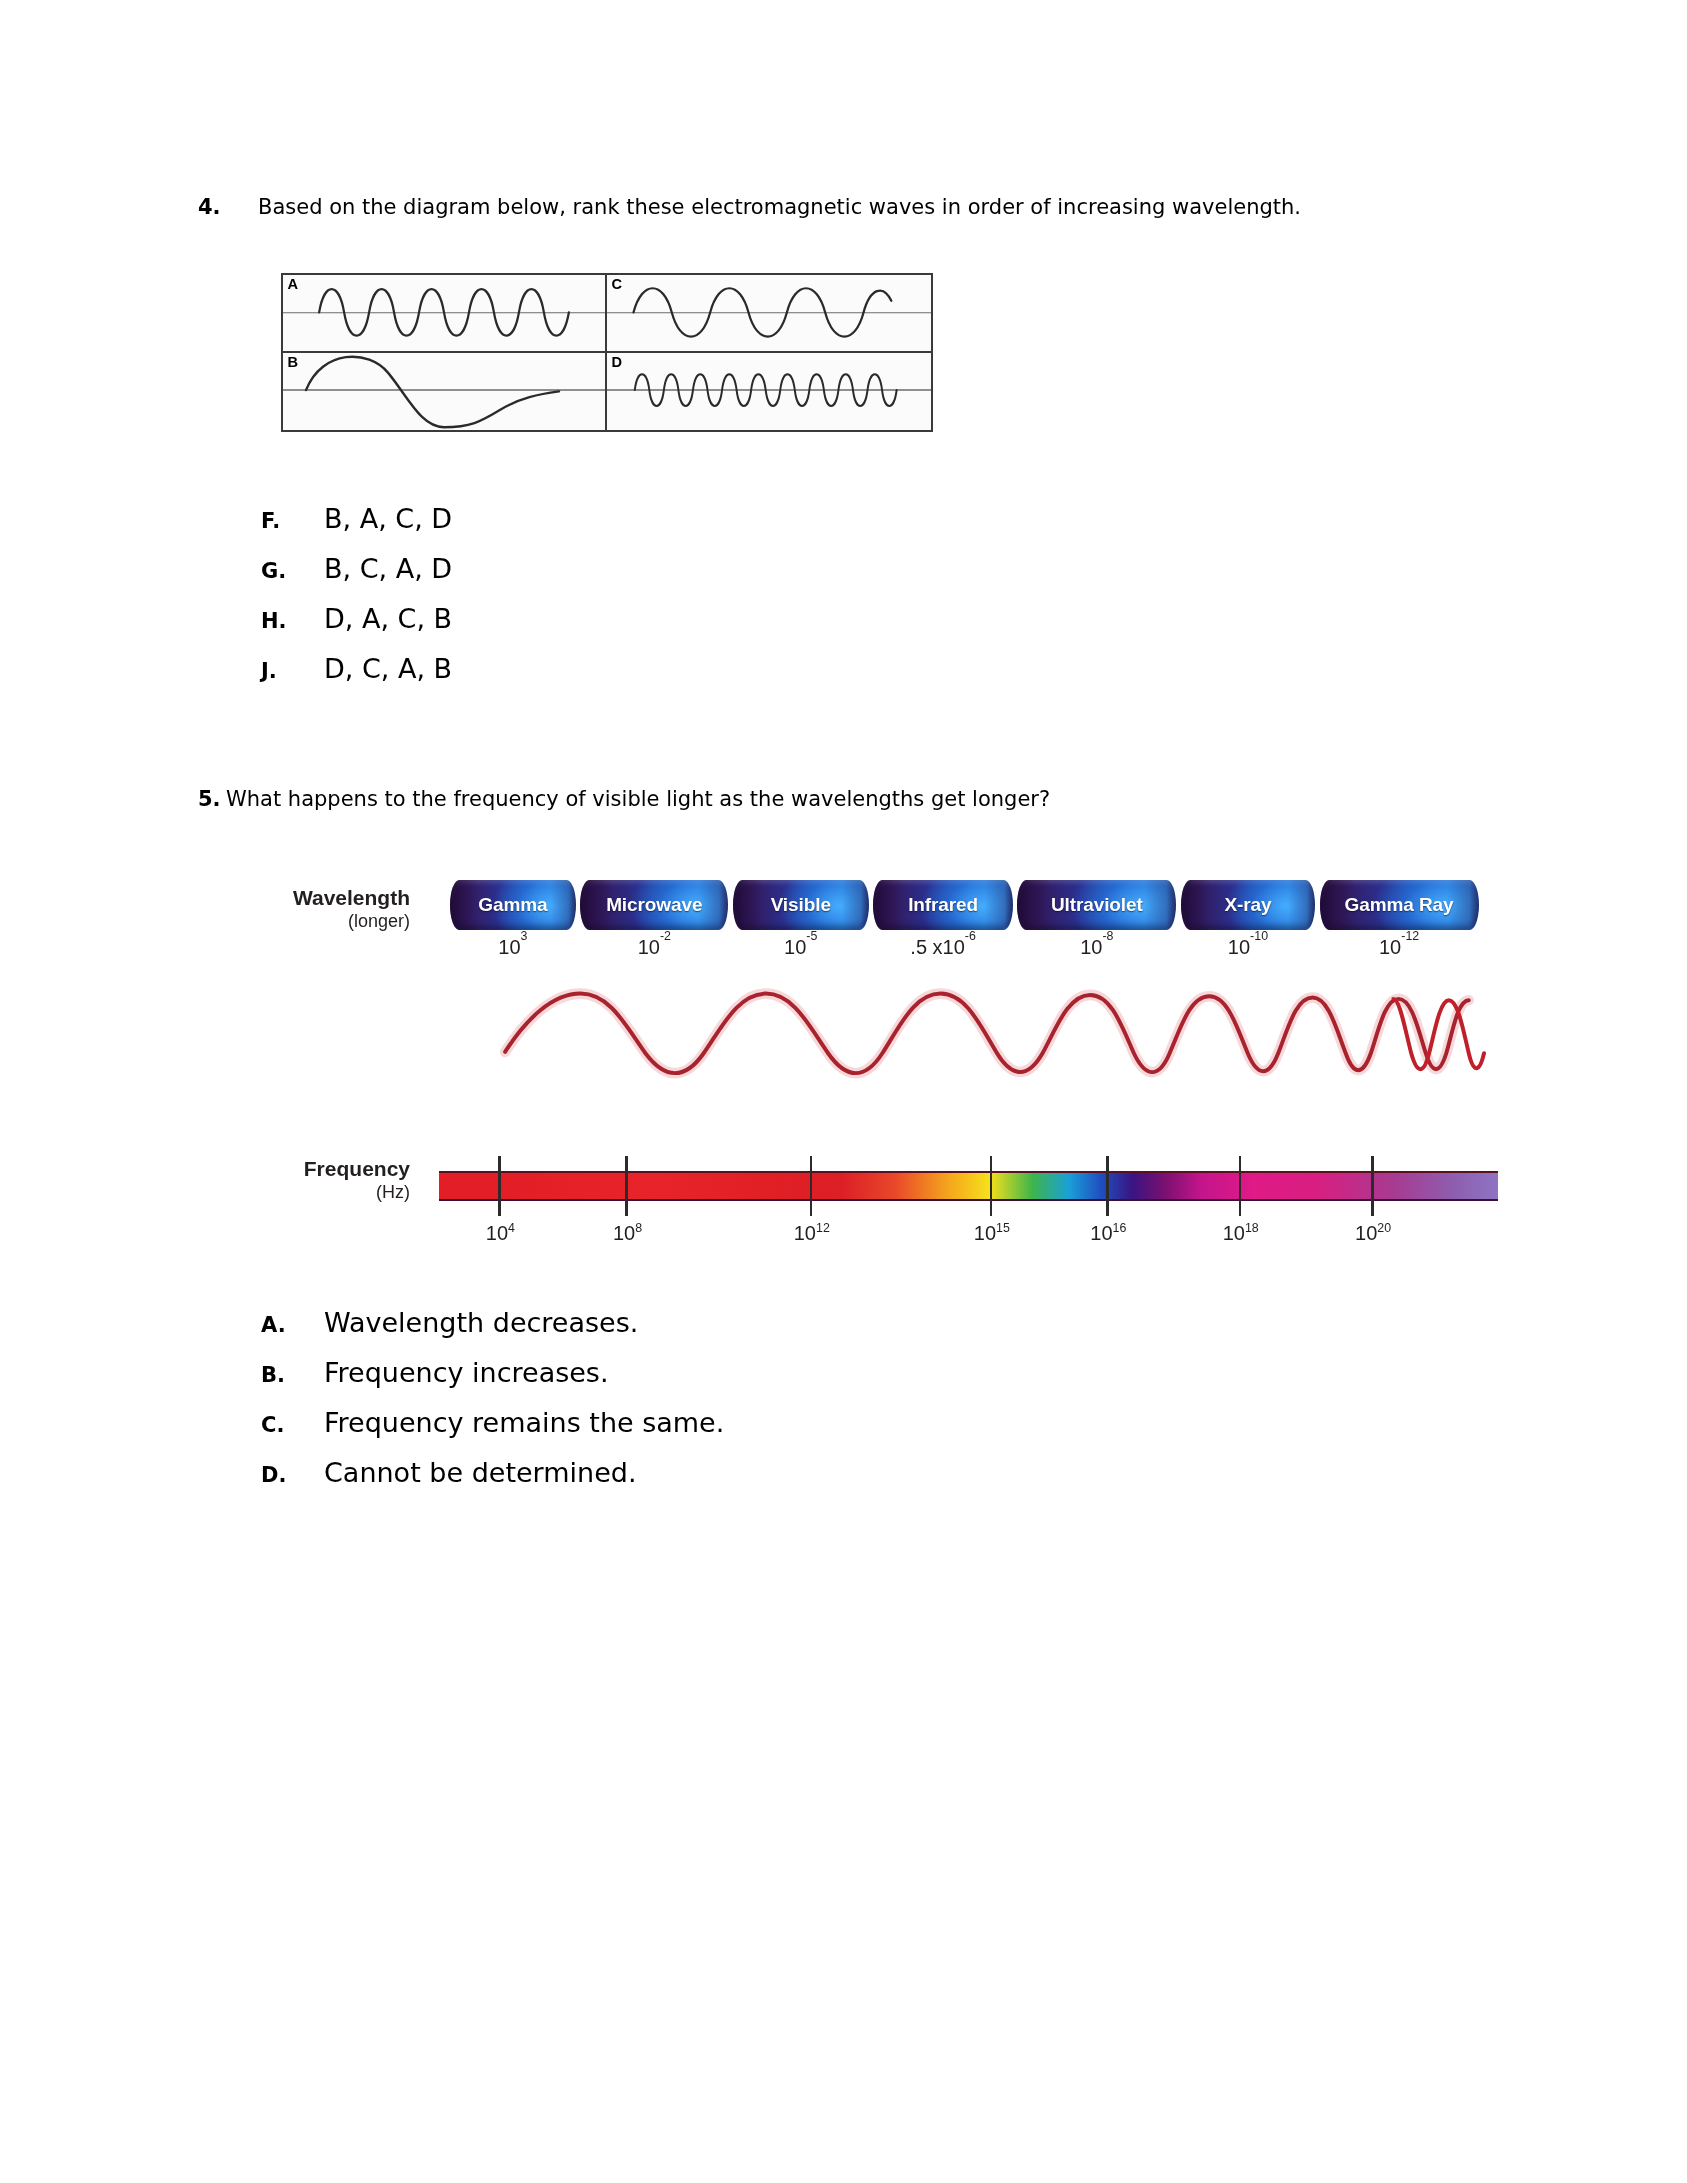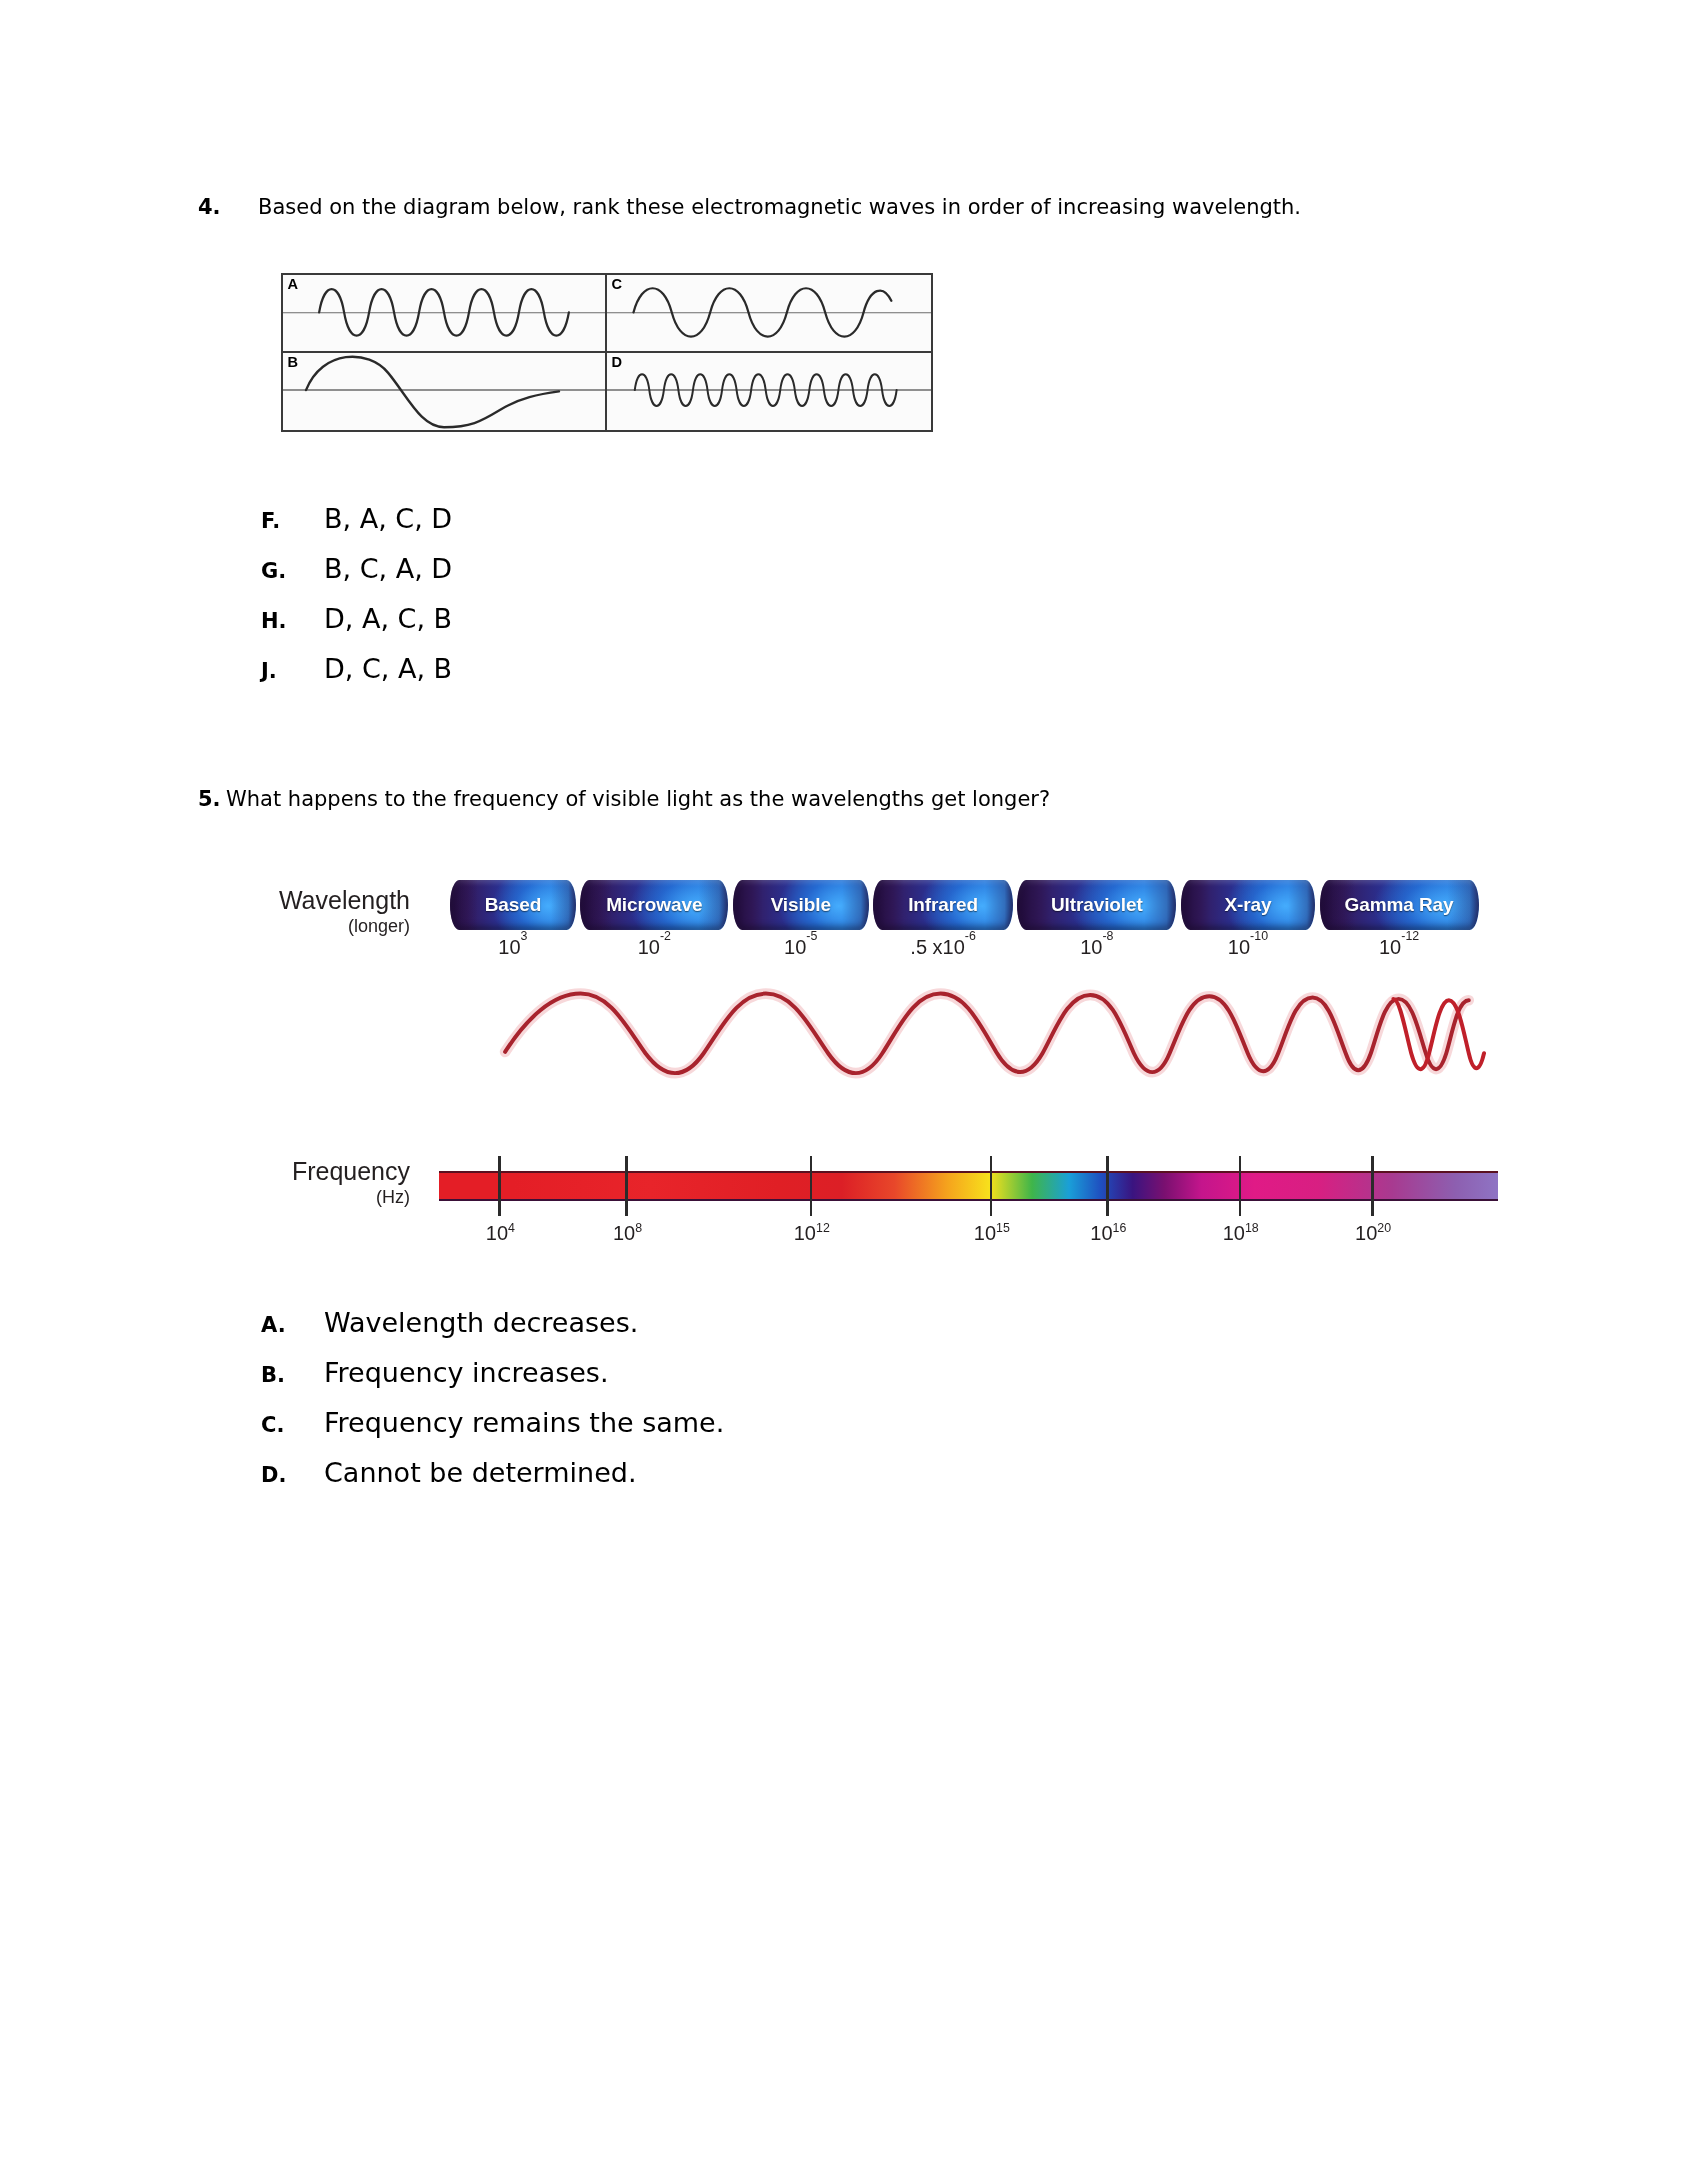--- a/index.html
+++ b/index.html
@@ -115,21 +115,21 @@
     height: 397px;
   }
 
   .axis-label {
     position: absolute;
     text-align: right;
     font-family: "Liberation Sans", sans-serif;
     color: #231f20;
     line-height: 1.18;
   }
-  .axis-label .big { font-size: 25px; display: block; }
+  .axis-label .big { font-size: 21px; display: block; font-weight: bold; }
   .axis-label .small { font-size: 18px; display: block; }
 
   #wavelength-label { left: 0; top: 13.2px; width: 152px; }
   #frequency-label  { left: 0; top: 284px; width: 152px; }
 
   #band-row {
     position: absolute;
     left: 192px;
     top: 6.6px;
     width: 1032px;
@@ -329,21 +329,21 @@
 
   <div id="spectrum-figure">
 
     <div class="axis-label" id="wavelength-label">
       <span class="big">Wavelength</span>
       <span class="small">(longer)</span>
     </div>
 
     <div id="band-row">
       <div class="band-pill" style="flex:0 0 12.2%">
-        <span class="band-name">Based</span>
+        <span class="band-name">Gamma</span>
       </div>
       <div class="band-pill" style="flex:0 0 14.3%">
         <span class="band-name">Microwave</span>
       </div>
       <div class="band-pill" style="flex:0 0 13.2%">
         <span class="band-name">Visible</span>
       </div>
       <div class="band-pill" style="flex:0 0 13.5%">
         <span class="band-name">Infrared</span>
       </div>

